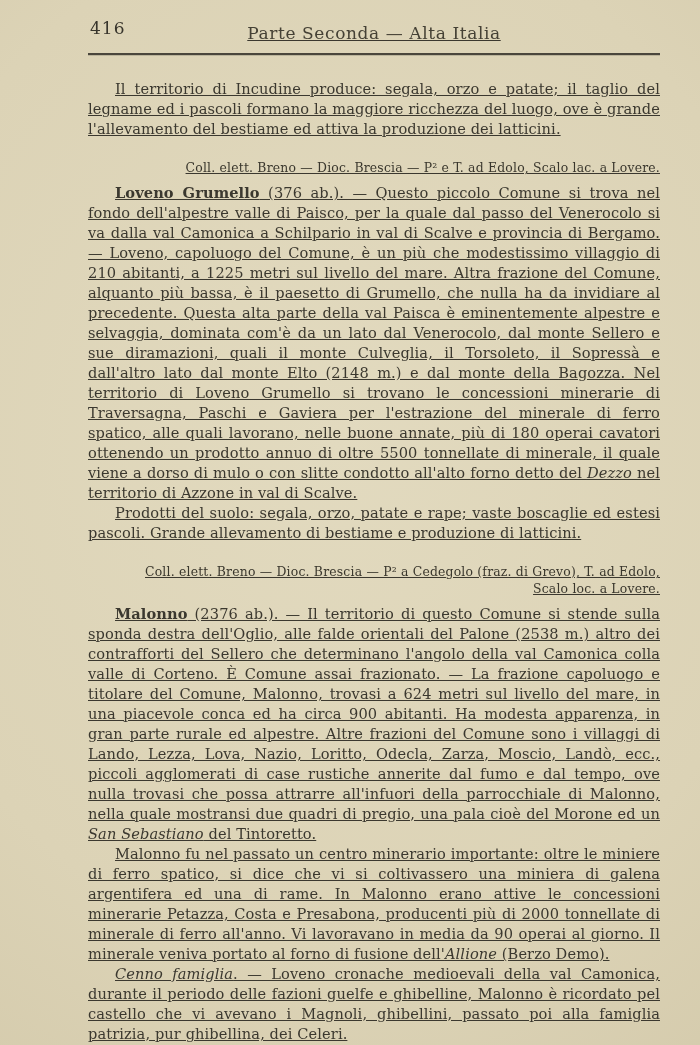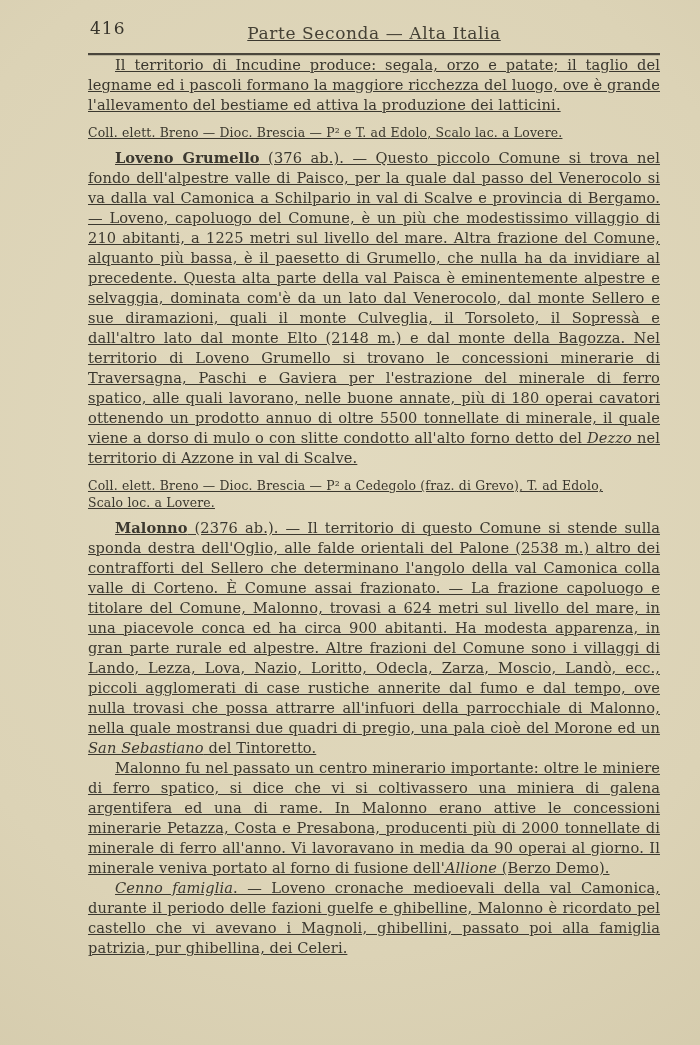--- a/index.html
+++ b/index.html
@@ -31,52 +31,53 @@
   }
   .running-title{
     display:block;text-align:center;
     font-size:17px;letter-spacing:0.6px;color:#454135;
     padding-top:3px;
   }
   .header-rule{
     height:2px;background:#4a463c;margin-top:7px;
     box-shadow:0 0.5px 0 rgba(58,54,44,.4);
   }
-  .body-text{}
+  .body-text{padding-top:24px;}
   p{margin:0;}
   .para{
     font-size:14.6px;line-height:20px;
     text-align:justify;text-indent:27px;
     color:#3b382f;letter-spacing:0.1px;
   }
   .spaced{margin-top:6px;}
   .caption{
     font-size:12.4px;line-height:17px;
-    text-align:left;text-indent:0;
-    margin:9px 0 7px 0;
+    text-align:right;text-indent:0;
+    margin:20px 0 7px 0;
     color:#3a372d;letter-spacing:0.2px;
     white-space:pre-line;
   }
   .bold{font-weight:bold;}
   .italic{font-style:italic;}
 </style>
 </head>
 <body>
 
 <div class="page">
   <div class="column">
     <div class="page-header">
       <span class="page-num">416</span>
       <span class="running-title">Parte Seconda — Alta Italia</span>
     </div>
     <div class="header-rule"></div>
     <div class="body-text">
         <p class="para"><span>Il territorio di Incudine produce: segala, orzo e patate; il taglio del legname ed i pascoli formano la maggiore ricchezza del luogo, ove è grande l'allevamento del bestiame ed attiva la produzione dei latticini.</span></p>
         <p class="caption"><span>Coll. elett. Breno — Dioc. Brescia — P² e T. ad Edolo, Scalo lac. a Lovere.</span></p>
         <p class="para spaced"><span class="bold">Loveno Grumello</span><span> (376 ab.). — Questo piccolo Comune si trova nel fondo dell'alpestre valle di Paisco, per la quale dal passo del Venerocolo si va dalla val Camonica a Schilpario in val di Scalve e provincia di Bergamo. — Loveno, capoluogo del Comune, è un più che modestissimo villaggio di 210 abitanti, a 1225 metri sul livello del mare. Altra frazione del Comune, alquanto più bassa, è il paesetto di Grumello, che nulla ha da invidiare al precedente. Questa alta parte della val Paisca è eminentemente alpestre e selvaggia, dominata com'è da un lato dal Venerocolo, dal monte Sellero e sue diramazioni, quali il monte Culveglia, il Torsoleto, il Sopressà e dall'altro lato dal monte Elto (2148 m.) e dal monte della Bagozza. Nel territorio di Loveno Grumello si trovano le concessioni minerarie di Traversagna, Paschi e Gaviera per l'estrazione del minerale di ferro spatico, alle quali lavorano, nelle buone annate, più di 180 operai cavatori ottenendo un prodotto annuo di oltre 5500 tonnellate di minerale, il quale viene a dorso di mulo o con slitte condotto all'alto forno detto del </span><span class="italic">Dezzo</span><span> nel territorio di Azzone in val di Scalve.</span></p>
+        <p class="para"><span>Prodotti del suolo: segala, orzo, patate e rape; vaste boscaglie ed estesi pascoli. Grande allevamento di bestiame e produzione di latticini.</span></p>
         <p class="caption"><span>Coll. elett. Breno — Dioc. Brescia — P² a Cedegolo (fraz. di Grevo), T. ad Edolo,
 Scalo loc. a Lovere.</span></p>
         <p class="para spaced"><span class="bold">Malonno</span><span> (2376 ab.). — Il territorio di questo Comune si stende sulla sponda destra dell'Oglio, alle falde orientali del Palone (2538 m.) altro dei contrafforti del Sellero che determinano l'angolo della val Camonica colla valle di Corteno. È Comune assai frazionato. — La frazione capoluogo e titolare del Comune, Malonno, trovasi a 624 metri sul livello del mare, in una piacevole conca ed ha circa 900 abitanti. Ha modesta apparenza, in gran parte rurale ed alpestre. Altre frazioni del Comune sono i villaggi di Lando, Lezza, Lova, Nazio, Loritto, Odecla, Zarza, Moscio, Landò, ecc., piccoli agglomerati di case rustiche annerite dal fumo e dal tempo, ove nulla trovasi che possa attrarre all'infuori della parrocchiale di Malonno, nella quale mostransi due quadri di pregio, una pala cioè del Morone ed un </span><span class="italic">San Sebastiano</span><span> del Tintoretto.</span></p>
         <p class="para"><span>Malonno fu nel passato un centro minerario importante: oltre le miniere di ferro spatico, si dice che vi si coltivassero una miniera di galena argentifera ed una di rame. In Malonno erano attive le concessioni minerarie Petazza, Costa e Presabona, producenti più di 2000 tonnellate di minerale di ferro all'anno. Vi lavoravano in media da 90 operai al giorno. Il minerale veniva portato al forno di fusione dell'</span><span class="italic">Allione</span><span> (Berzo Demo).</span></p>
         <p class="para"><span class="italic">Cenno famiglia</span><span>. — Loveno cronache medioevali della val Camonica, durante il periodo delle fazioni guelfe e ghibelline, Malonno è ricordato pel castello che vi avevano i Magnoli, ghibellini, passato poi alla famiglia patrizia, pur ghibellina, dei Celeri.</span></p>
       </div>
   </div>
 </div>
 
 </body></html>

